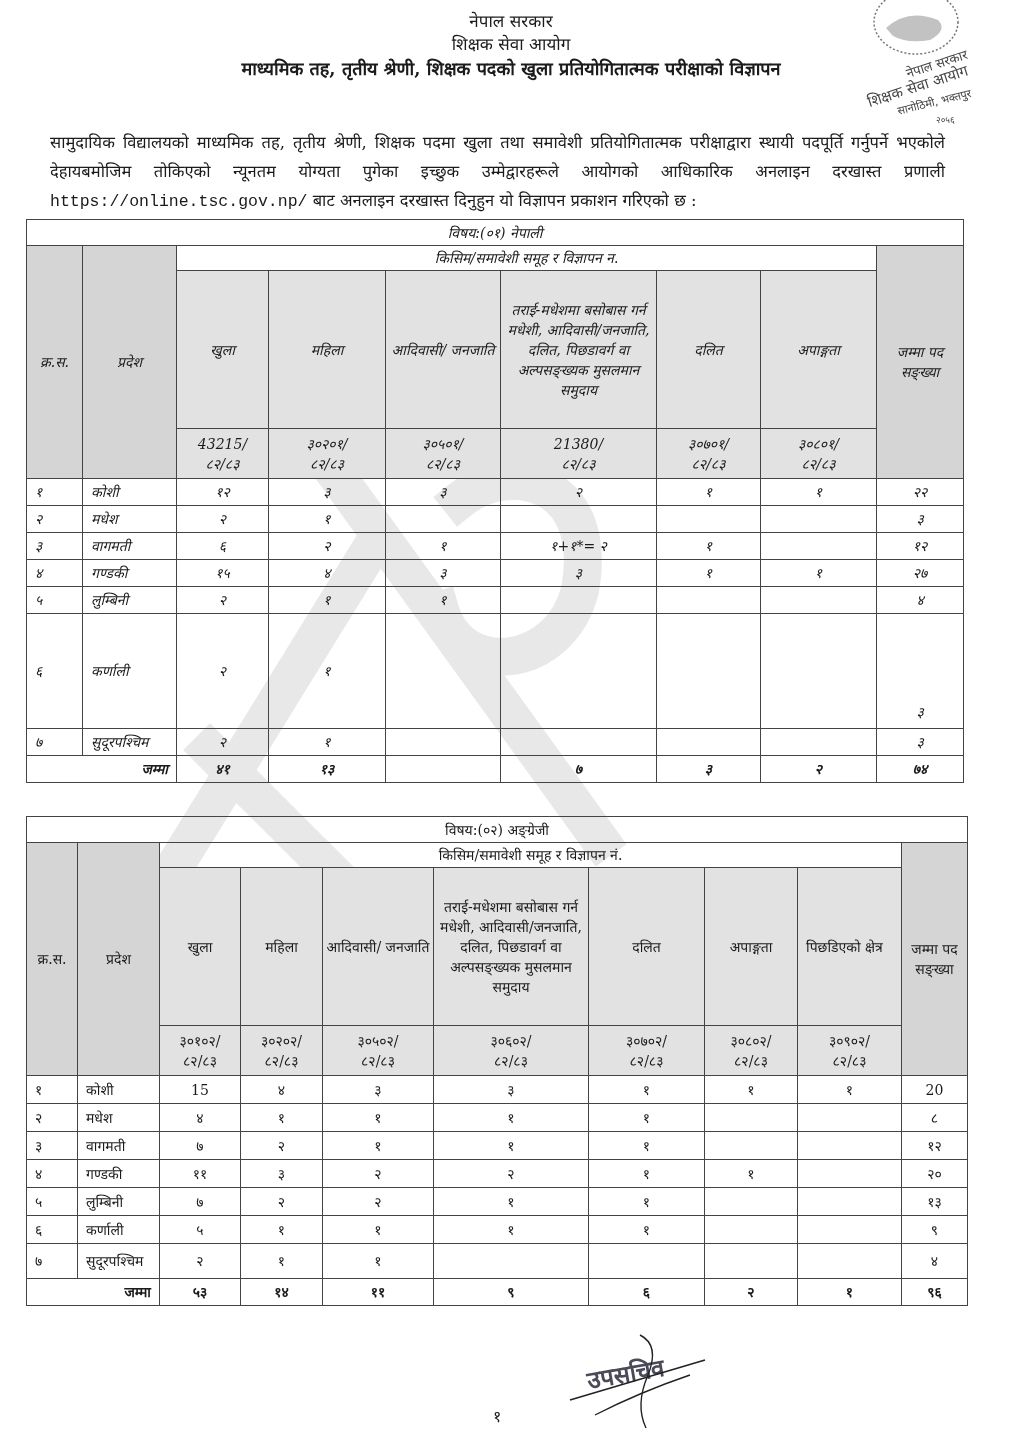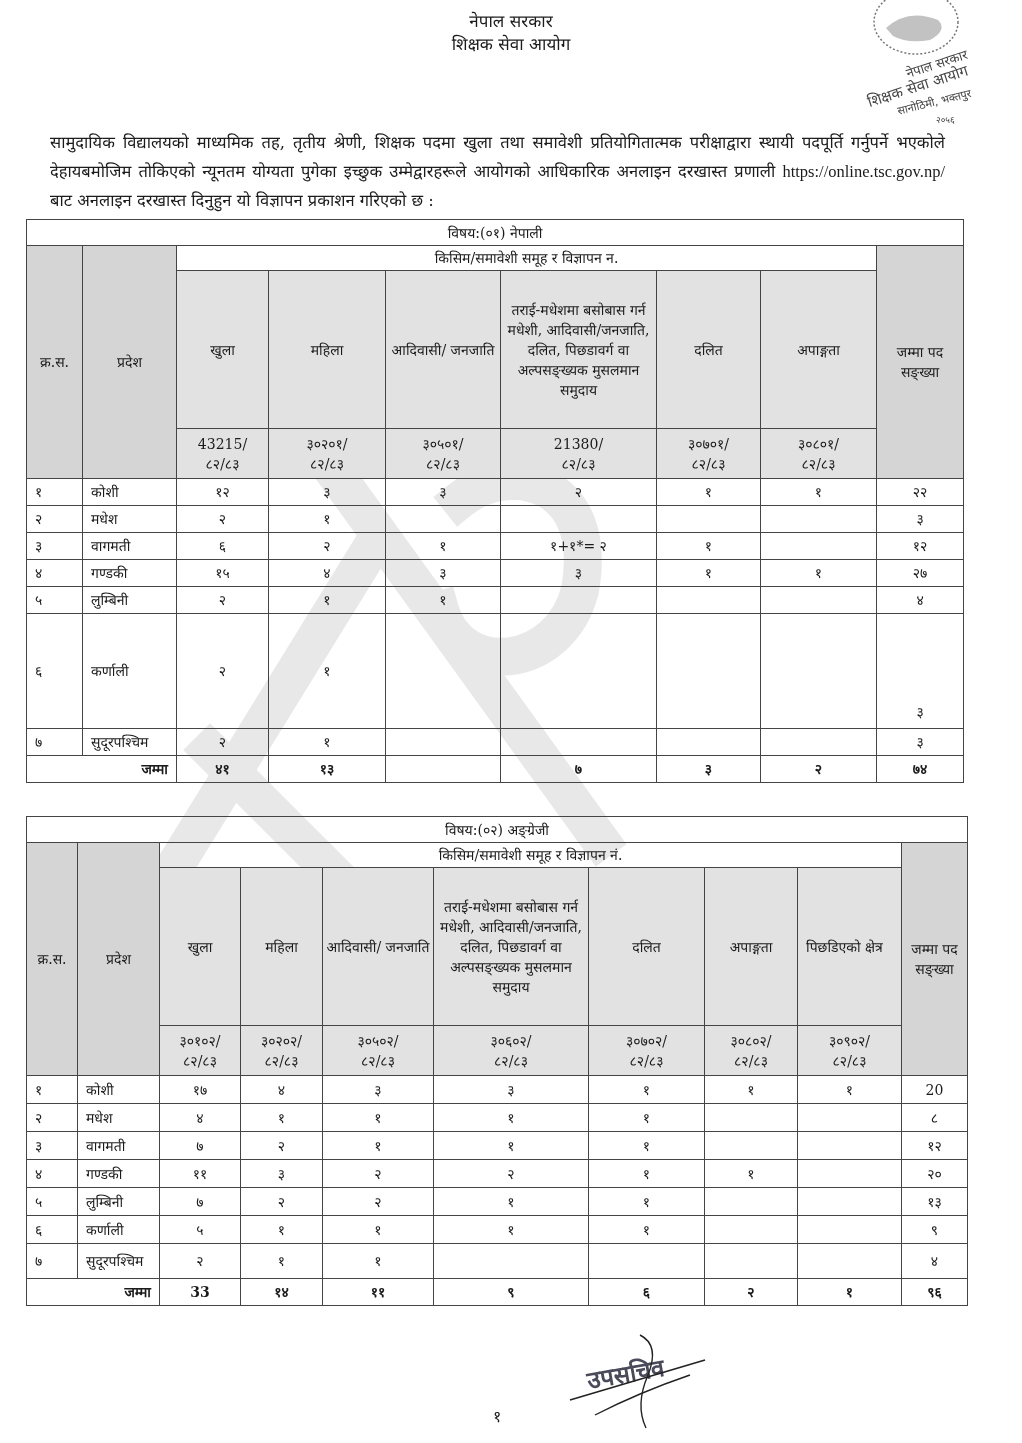--- a/index.html
+++ b/index.html
@@ -30,21 +30,21 @@
     padding: 0 3px; line-height: 20px;
   }
   table.adv td.g { background: #d5d5d5; }
   table.adv td.gl { background: #e2e2e2; }
   table.adv td.lft { text-align: left; padding-left: 8px; }
   table.adv td.subj { text-align: center; height: 25px; }
   table.adv td.grp { text-align: center; height: 24px; }
   table.adv td.tot { text-align: right; padding-right: 8px; font-weight: bold; margin-top: 21px; }
   table.adv td.sum { font-weight: bold; }
   .num { font-size: 14px; }
-  #t1 { left: 26px; top: 219px; width: 937px; }
+  #t1 { left: 26px; top: 219px; width: 937px; font-style: italic; }
   #t2 { left: 26px; top: 816px; width: 941px; }
   .pageno { position: absolute; left: 493px; top: 1405px; font-size: 16px; }
   .sign { position: absolute; left: 560px; top: 1330px; width: 160px; height: 100px; }
 </style>
 </head>
 <body>
 
 <svg class="watermark" viewBox="0 0 620 640">
   <g fill="none" stroke="#555" stroke-width="38" stroke-linecap="square">
     <path d="M 40 600 L 330 130"></path>
@@ -59,25 +59,26 @@
   <path d="M48 28 Q70 8 100 20 Q110 30 92 40 Q70 44 55 36 Z" fill="#999" opacity="0.6"></path>
   <text x="70" y="78" font-size="13" fill="#444" transform="rotate(-18 70 78)" font-family="DejaVu Sans, sans-serif">नेपाल सरकार</text>
   <text x="30" y="98" font-size="15" fill="#444" transform="rotate(-18 60 98)" font-family="DejaVu Sans, sans-serif">शिक्षक सेवा आयोग</text>
   <text x="60" y="110" font-size="11" fill="#444" transform="rotate(-14 80 110)" font-family="DejaVu Sans, sans-serif">सानोठिमी, भक्तपुर</text>
   <text x="98" y="123" font-size="9" fill="#444" font-family="DejaVu Sans, sans-serif">२०५६</text>
 </svg>
 
 <div class="header">
   <div class="hline">नेपाल सरकार</div>
   <div class="hline">शिक्षक सेवा आयोग</div>
+  <div class="hbold">माध्यमिक तह, तृतीय श्रेणी, शिक्षक पदको खुला प्रतियोगितात्मक परीक्षाको विज्ञापन</div>
 </div>
 
 <div class="intro">
   <span>सामुदायिक विद्यालयको माध्यमिक तह, तृतीय श्रेणी, शिक्षक पदमा खुला तथा समावेशी प्रतियोगितात्मक परीक्षाद्वारा स्थायी पदपूर्ति गर्नुपर्ने भएकोले देहायबमोजिम तोकिएको न्यूनतम योग्यता पुगेका इच्छुक उम्मेद्वारहरूले आयोगको आधिकारिक अनलाइन दरखास्त प्रणाली</span>
-  <span style="font-family:Liberation Serif, serif;">https://online.tsc.gov.np/</span><span> बाट अनलाइन दरखास्त दिनुहुन यो विज्ञापन प्रकाशन गरिएको छ :</span>
+  <span style="font-family:Liberation Mono, monospace;">https://online.tsc.gov.np/</span><span> बाट अनलाइन दरखास्त दिनुहुन यो विज्ञापन प्रकाशन गरिएको छ :</span>
 </div>
 
 <table class="adv" id="t1">
   <colgroup>
     <col style="width:56px">
       <col style="width:94px">
     <col style="width:92px">
       <col style="width:117px">
       <col style="width:115px">
     <col style="width:156px">
@@ -242,21 +243,21 @@
     <td class="gl num"><span>३०६०२/</span><br><span>८२/८३</span></td>
     <td class="gl num"><span>३०७०२/</span><br><span>८२/८३</span></td>
     <td class="gl num"><span>३०८०२/</span><br><span>८२/८३</span></td>
     <td class="gl num"><span>३०९०२/</span><br><span>८२/८३</span></td>
   </tr>
   </tbody>
     <tbody id="t2-body">
       <tr style="height: 28px;">
         <td class="lft num">१</td>
         <td class="lft">कोशी</td>
-        <td class="num">१७</td>
+        <td class="num">15</td>
         <td class="num">४</td>
         <td class="num">३</td>
         <td class="num">३</td>
         <td class="num">१</td>
         <td class="num">१</td>
         <td class="num">१</td>
         <td class="num">20</td>
       </tr>
       <tr style="height: 28px;">
         <td class="lft num">२</td>
@@ -325,21 +326,21 @@
         <td class="num">१</td>
         <td class="num">१</td>
         <td class="num"></td>
         <td class="num"></td>
         <td class="num"></td>
         <td class="num"></td>
         <td class="num">४</td>
       </tr>
       <tr style="height: 27px;">
         <td class="tot" colspan="2">जम्मा</td>
-        <td class="num sum">33</td>
+        <td class="num sum">५३</td>
         <td class="num sum">१४</td>
         <td class="num sum">११</td>
         <td class="num sum">९</td>
         <td class="num sum">६</td>
         <td class="num sum">२</td>
         <td class="num sum">१</td>
         <td class="num sum">९६</td>
       </tr>
     </tbody>
 </table>

